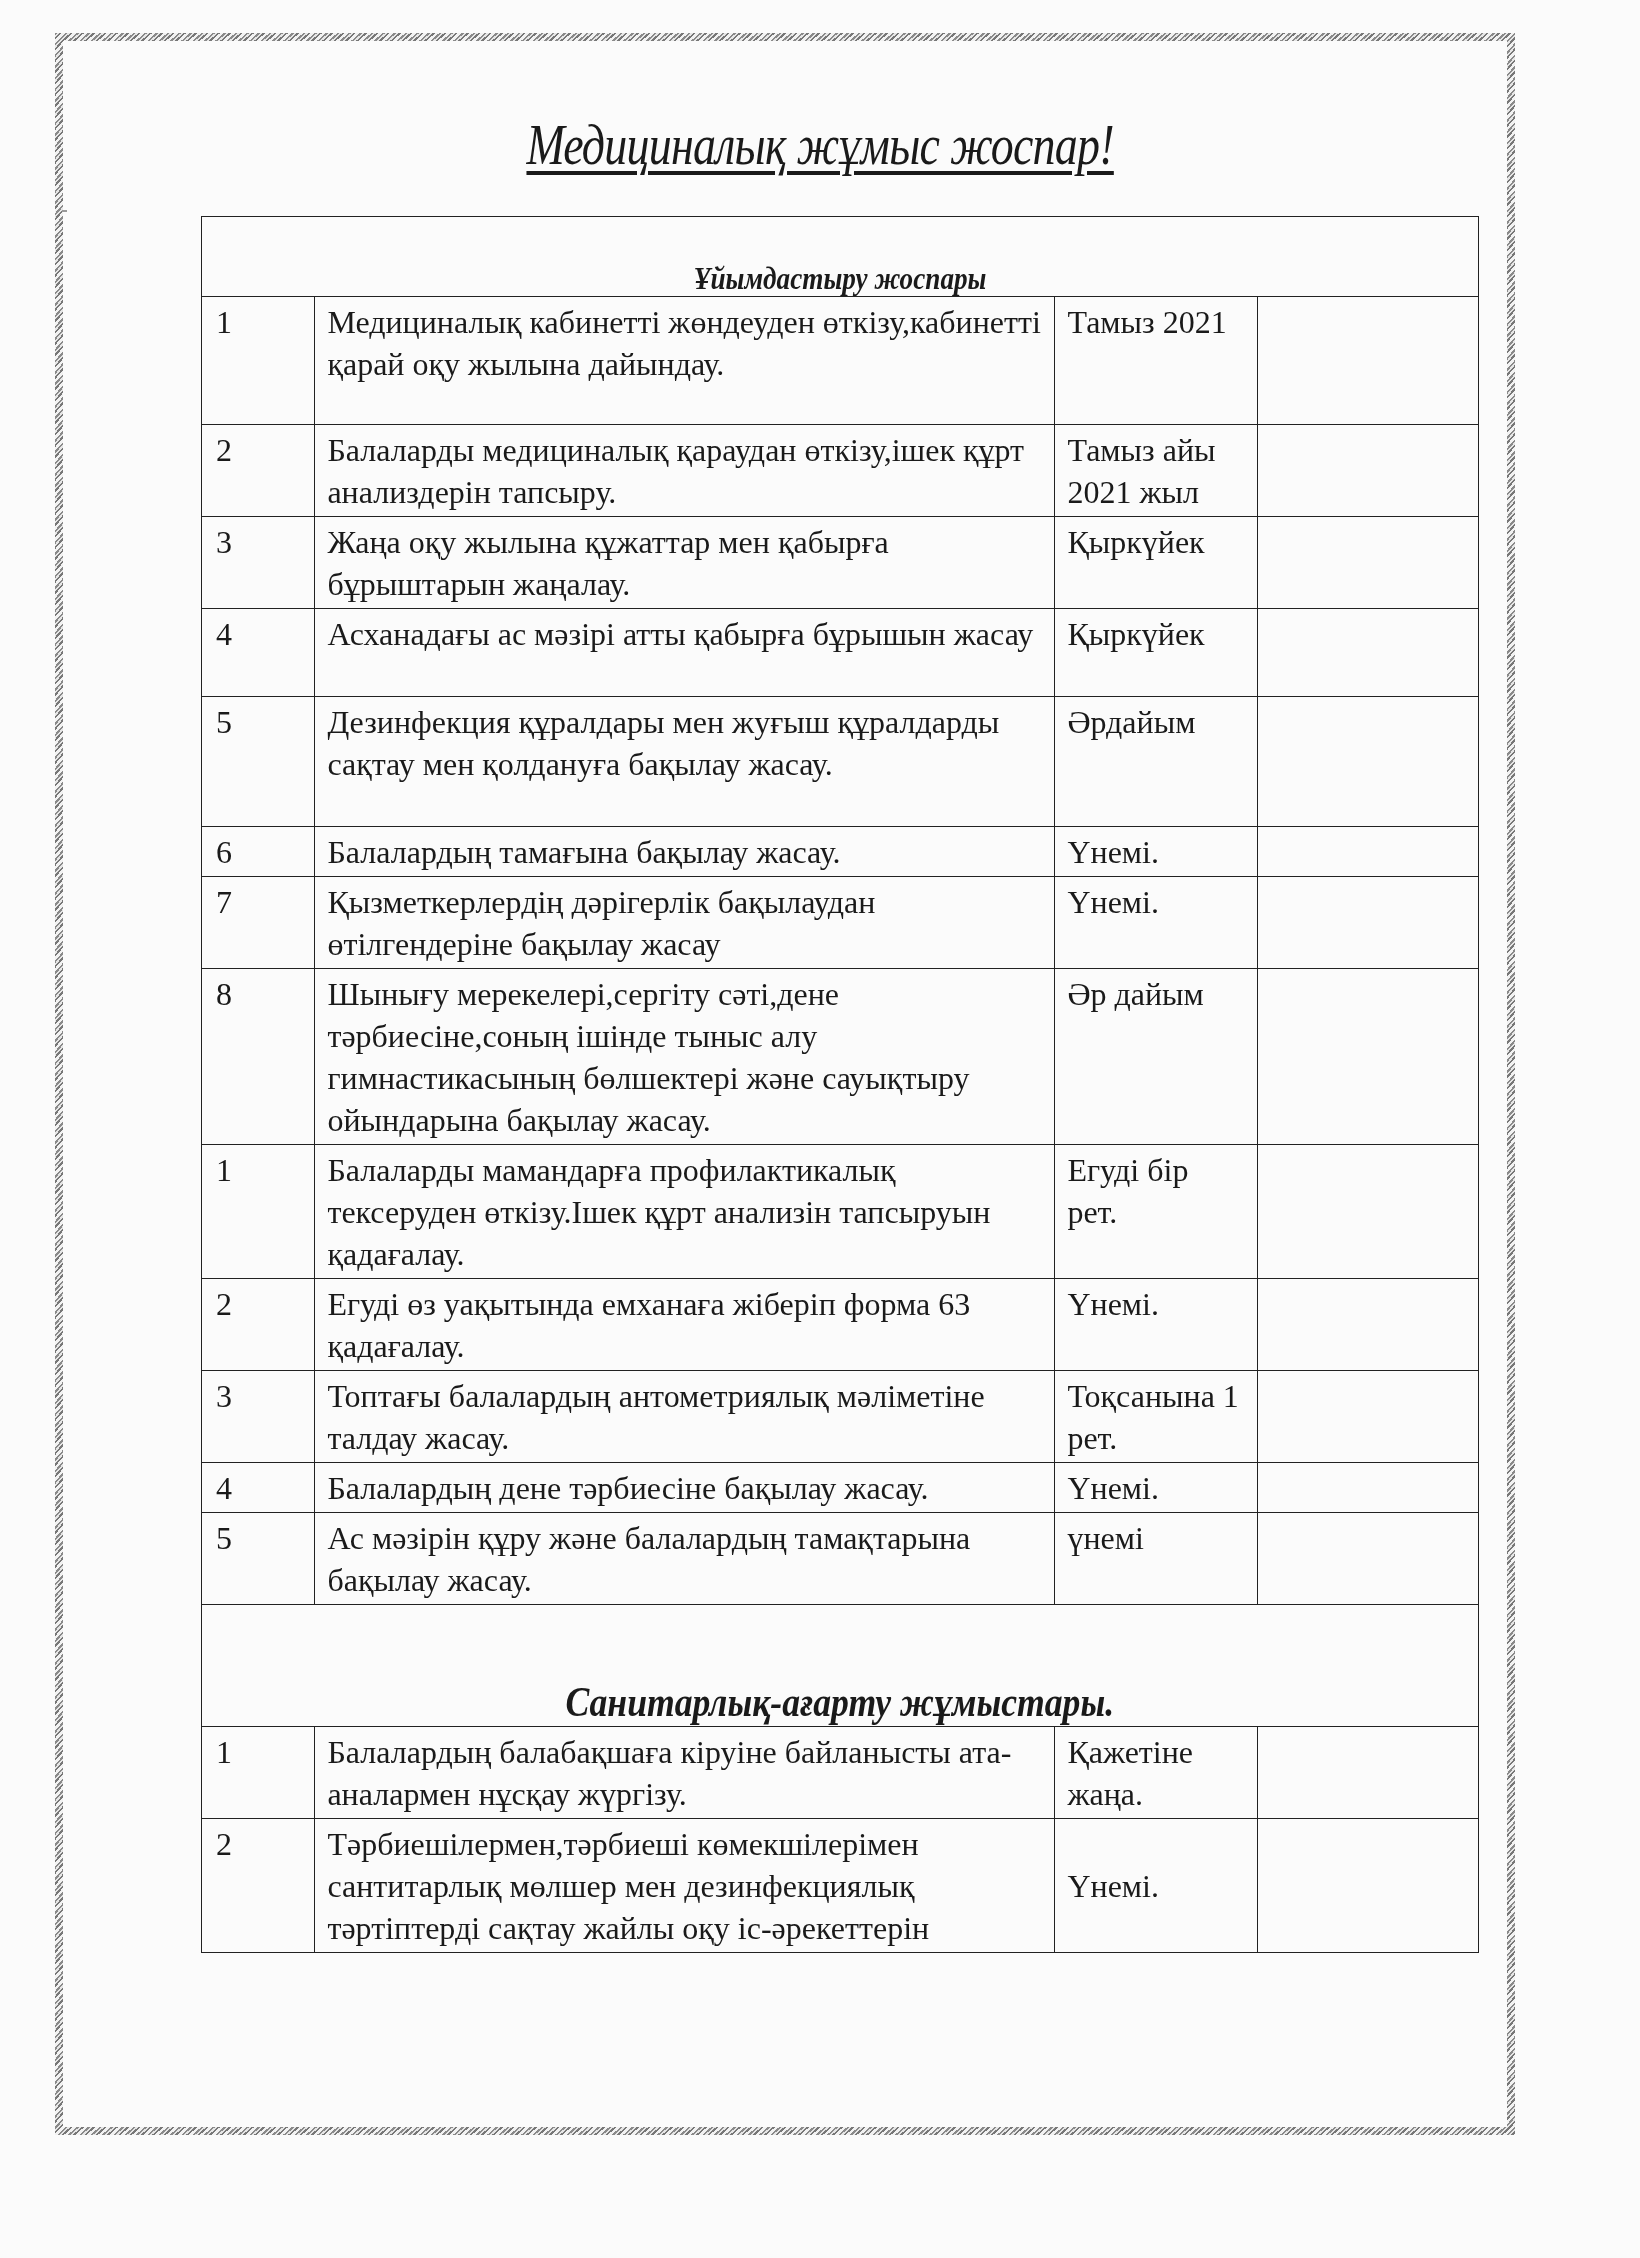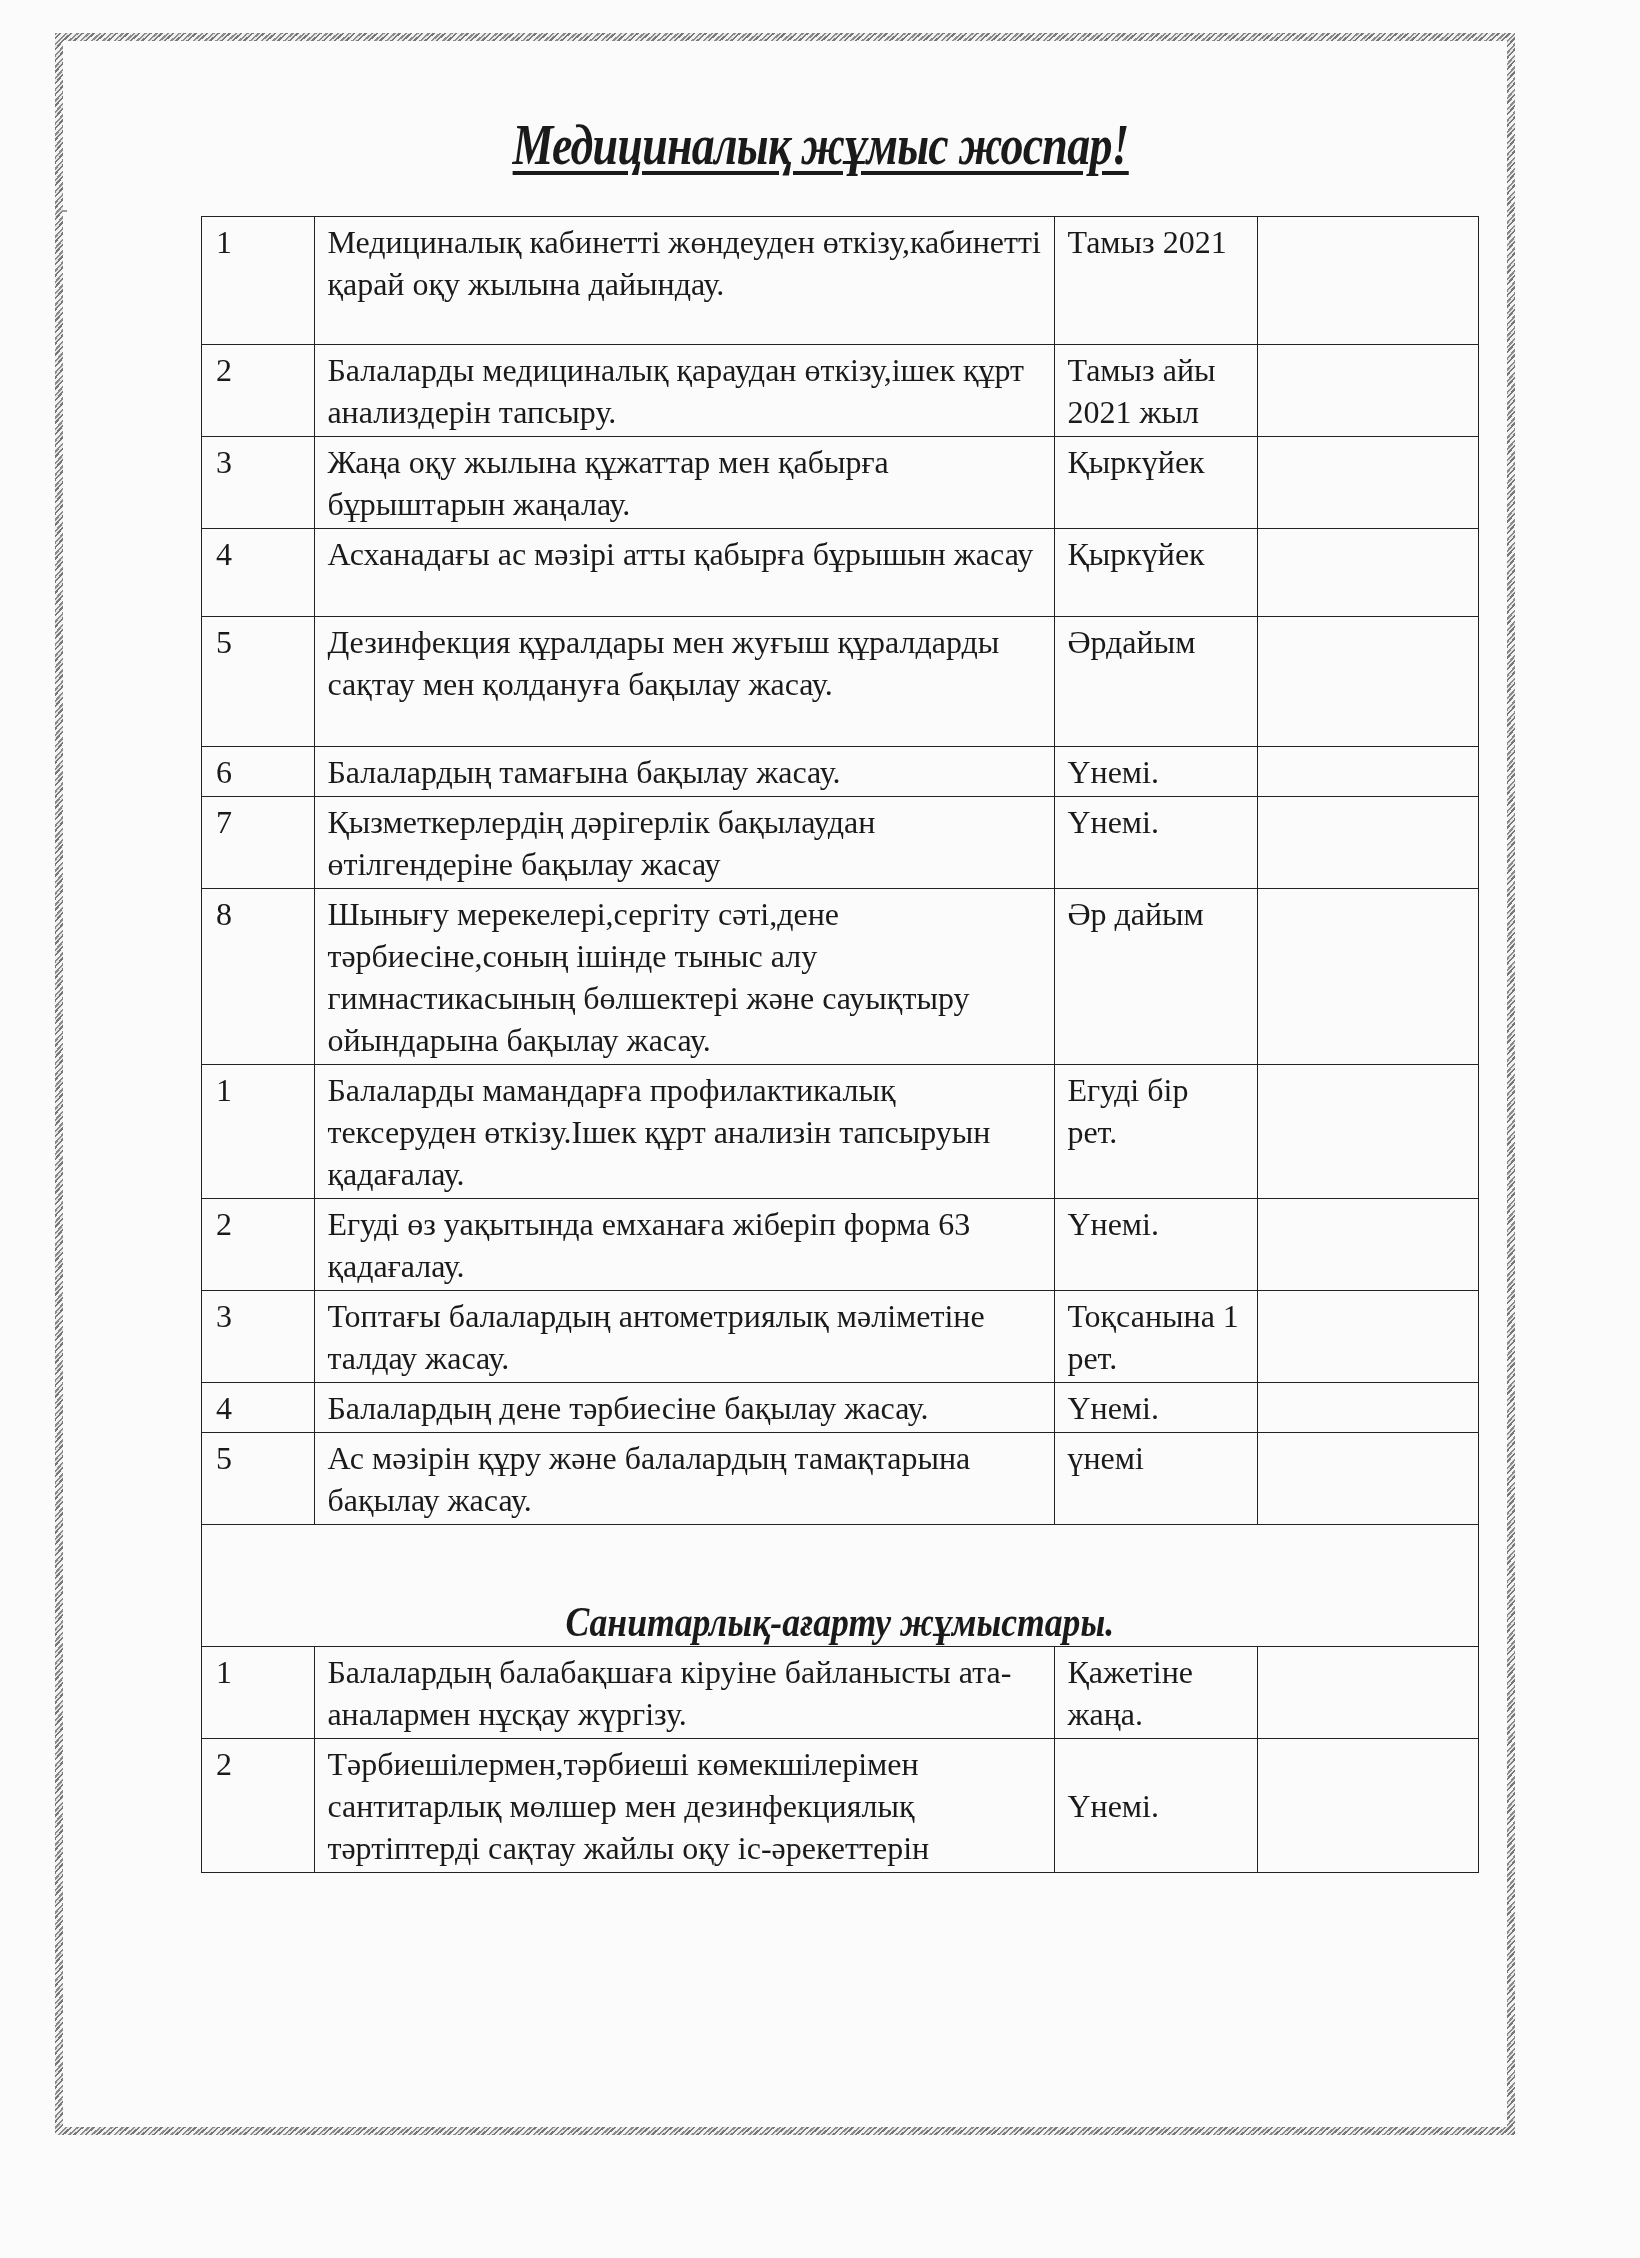--- a/index.html
+++ b/index.html
@@ -13,21 +13,21 @@
     position: absolute; left: 55px; top: 33px; width: 1460px; height: 2102px;
     box-sizing: border-box;
     border: 8px solid transparent;
     border-image: repeating-linear-gradient(135deg, #8a8a8a 0 1.8px, #e6e6e6 1.8px 3.5px, #777 3.5px 5.3px, #f2f2f2 5.3px 8px) 9;
   }
   .scan-mark {
     position: absolute; left: 62px; top: 210px; width: 5.3px; height: 1.8px; background: #999;
   }
   .title {
     position: absolute; left: 0; width: 1641px; top: 113px; text-align: center;
-    font-size: 56px; font-style: italic; font-weight: bold; letter-spacing: -0.9px;
+    font-size: 56px; font-style: italic; font-weight: normal; letter-spacing: -0.9px;
   }
   .title span {
     display: inline-block; transform: scaleX(0.82); transform-origin: center;
     text-decoration: underline; text-decoration-thickness: 4.4px; text-underline-offset: 7px;
   }
   table.plan {
     position: absolute; left: 201px; top: 216px; width: 1277px;
     border-collapse: collapse; table-layout: fixed;
   }
   table.plan td, table.plan th {
@@ -69,20 +69,23 @@
 
 <table class="plan">
   <colgroup>
     <col class="c-num">
       <col class="c-act">
       <col class="c-term">
       <col class="c-resp">
   </colgroup>
   <tbody>
 
+    <tr class="sec1">
+      <td colspan="4" class="section s1"><span>Ұйымдастыру жоспары</span></td>
+    </tr>
     <tr style="height:128px">
       <td class="num">1</td>
       <td>Медициналық  кабинетті жөндеуден өткізу,кабинетті қарай оқу жылына дайындау.</td>
       <td>Тамыз 2021</td>
       <td></td>
     </tr>
     <tr style="height:88px">
       <td class="num">2</td>
       <td>Балаларды медициналық қараудан өткізу,ішек құрт анализдерін тапсыру.</td>
       <td>Тамыз айы 2021 жыл</td>

